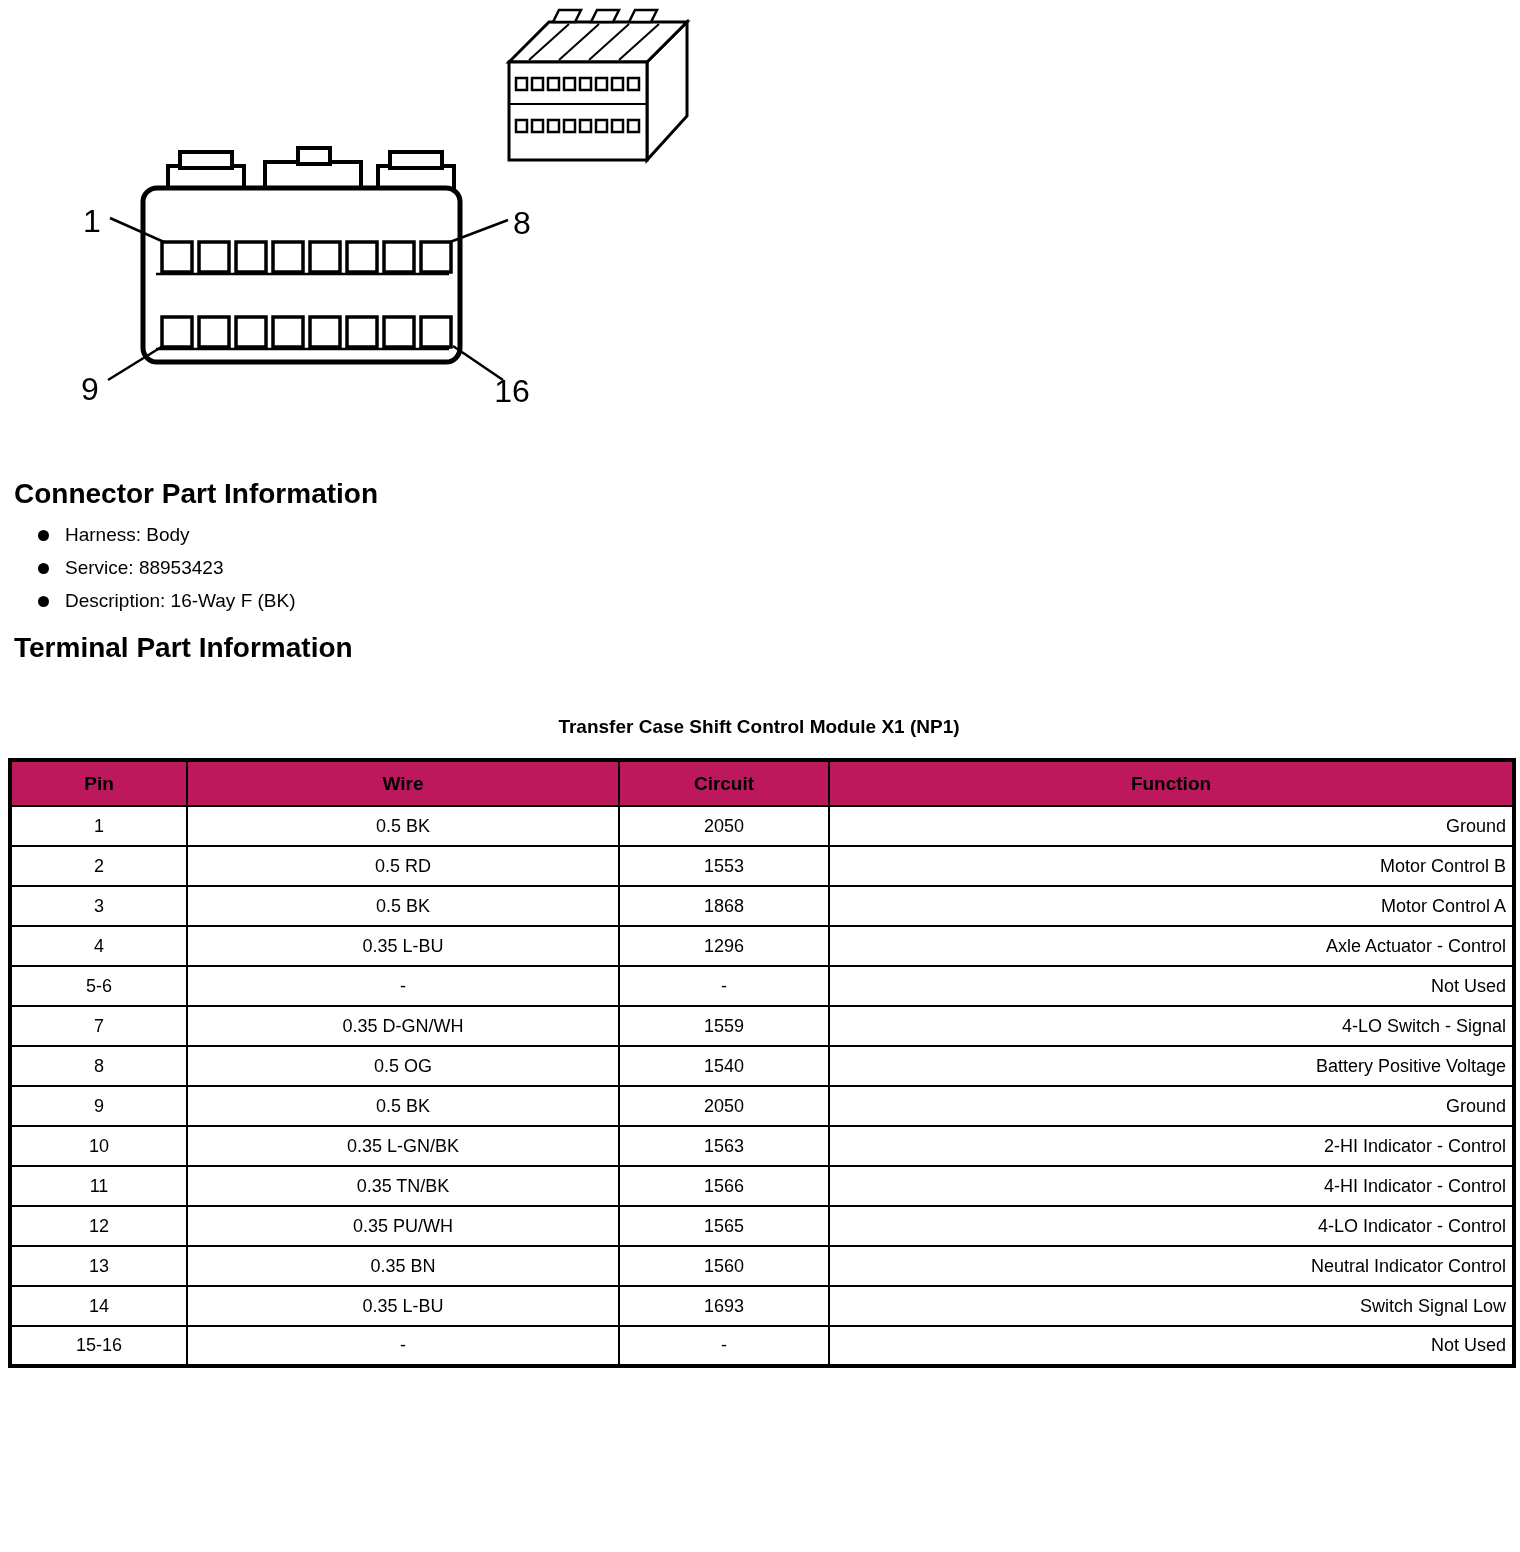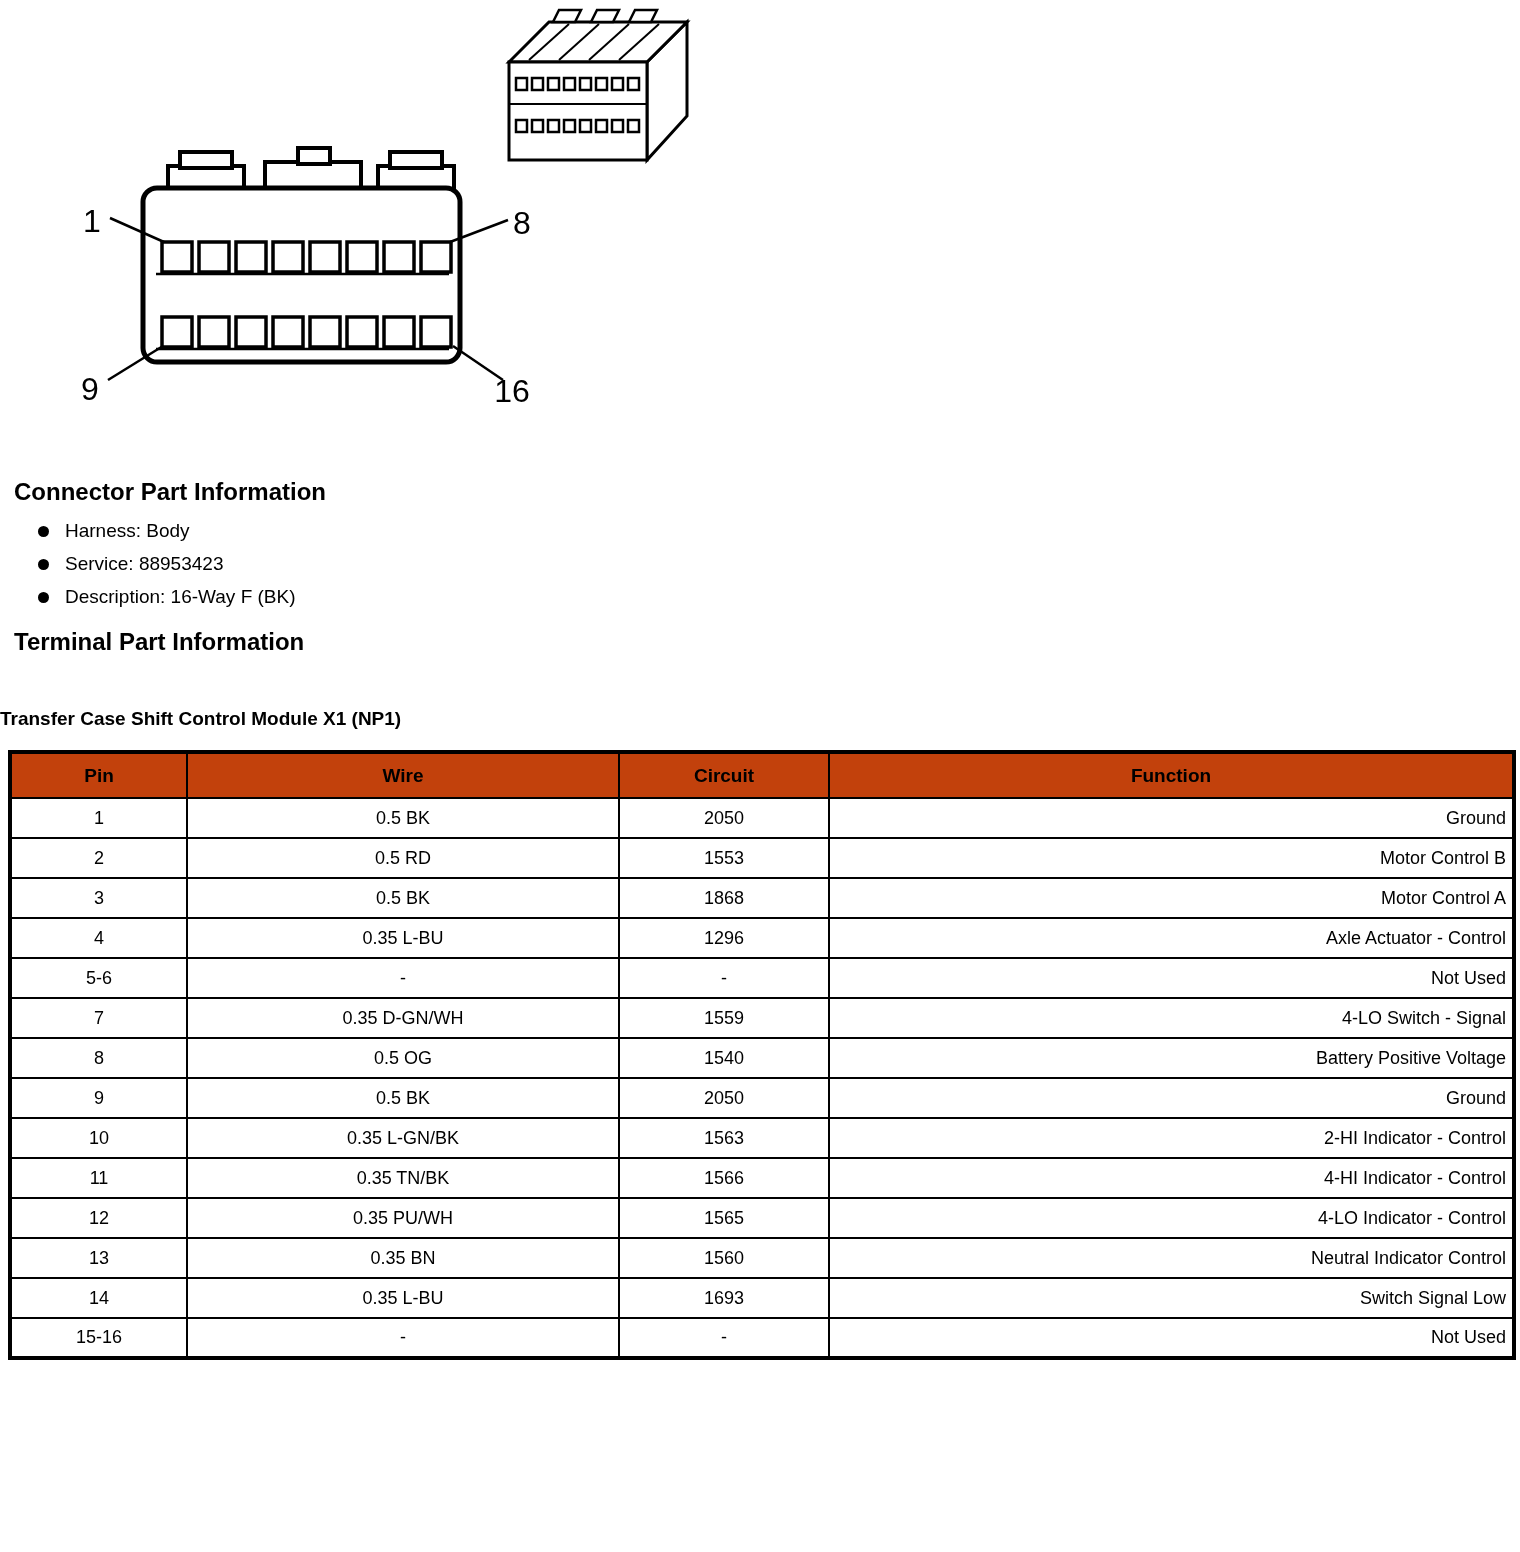--- a/index.html
+++ b/index.html
@@ -13,43 +13,43 @@
   .page { position:relative; width:1520px; height:1552px; background:#fff; }
 
   
   .diagram-area { position:relative; width:1520px; height:458px; }
   .svg-3d   { position:absolute; left:495px; top:4px; }
   .svg-front{ position:absolute; left:60px;  top:140px; }
   svg text { font-family:"Liberation Sans","DejaVu Sans",sans-serif; fill:#000; }
 
   
   .section-heading {
-    font-size:24px; font-weight:700;
+    font-size:28px; font-weight:700;
     margin:20px 0 6px 14px;
   }
   ul.bullets { list-style:none; margin:14px 0 20px 38px; }
   ul.bullets li { display:flex; align-items:center; margin:11px 0; font-size:19px;text-align:center; }
   ul.bullets .dot {
     width:11px; height:11px; border-radius:50%;
     background:#000; margin-right:16px; flex:0 0 11px;
   }
 
   
   .table-title {
-    text-align:left; font-weight:700; font-size:19px;
+    text-align:center; font-weight:700; font-size:19px;
     margin:52px 2px 20px 0;
   }
   table.pin-table {
     border-collapse:collapse; table-layout:fixed;
     width:1504px; margin-left:8px;
     border:4px solid #000;
   }
   table.pin-table th {
     font-size:19px; font-weight:700; text-align:center;
-    height:46px; border:2px solid #000; background:#c2410c;
+    height:46px; border:2px solid #000; background:#be185d;
   }
   table.pin-table td {
     font-size:18px; height:40px;
     border:2px solid #000; padding:0 6px;
     background:#fff; white-space:nowrap; overflow:hidden;
   }
   td.ctr { text-align:center; }
   td.fn  { text-align:right; }
 </style>
 </head>

